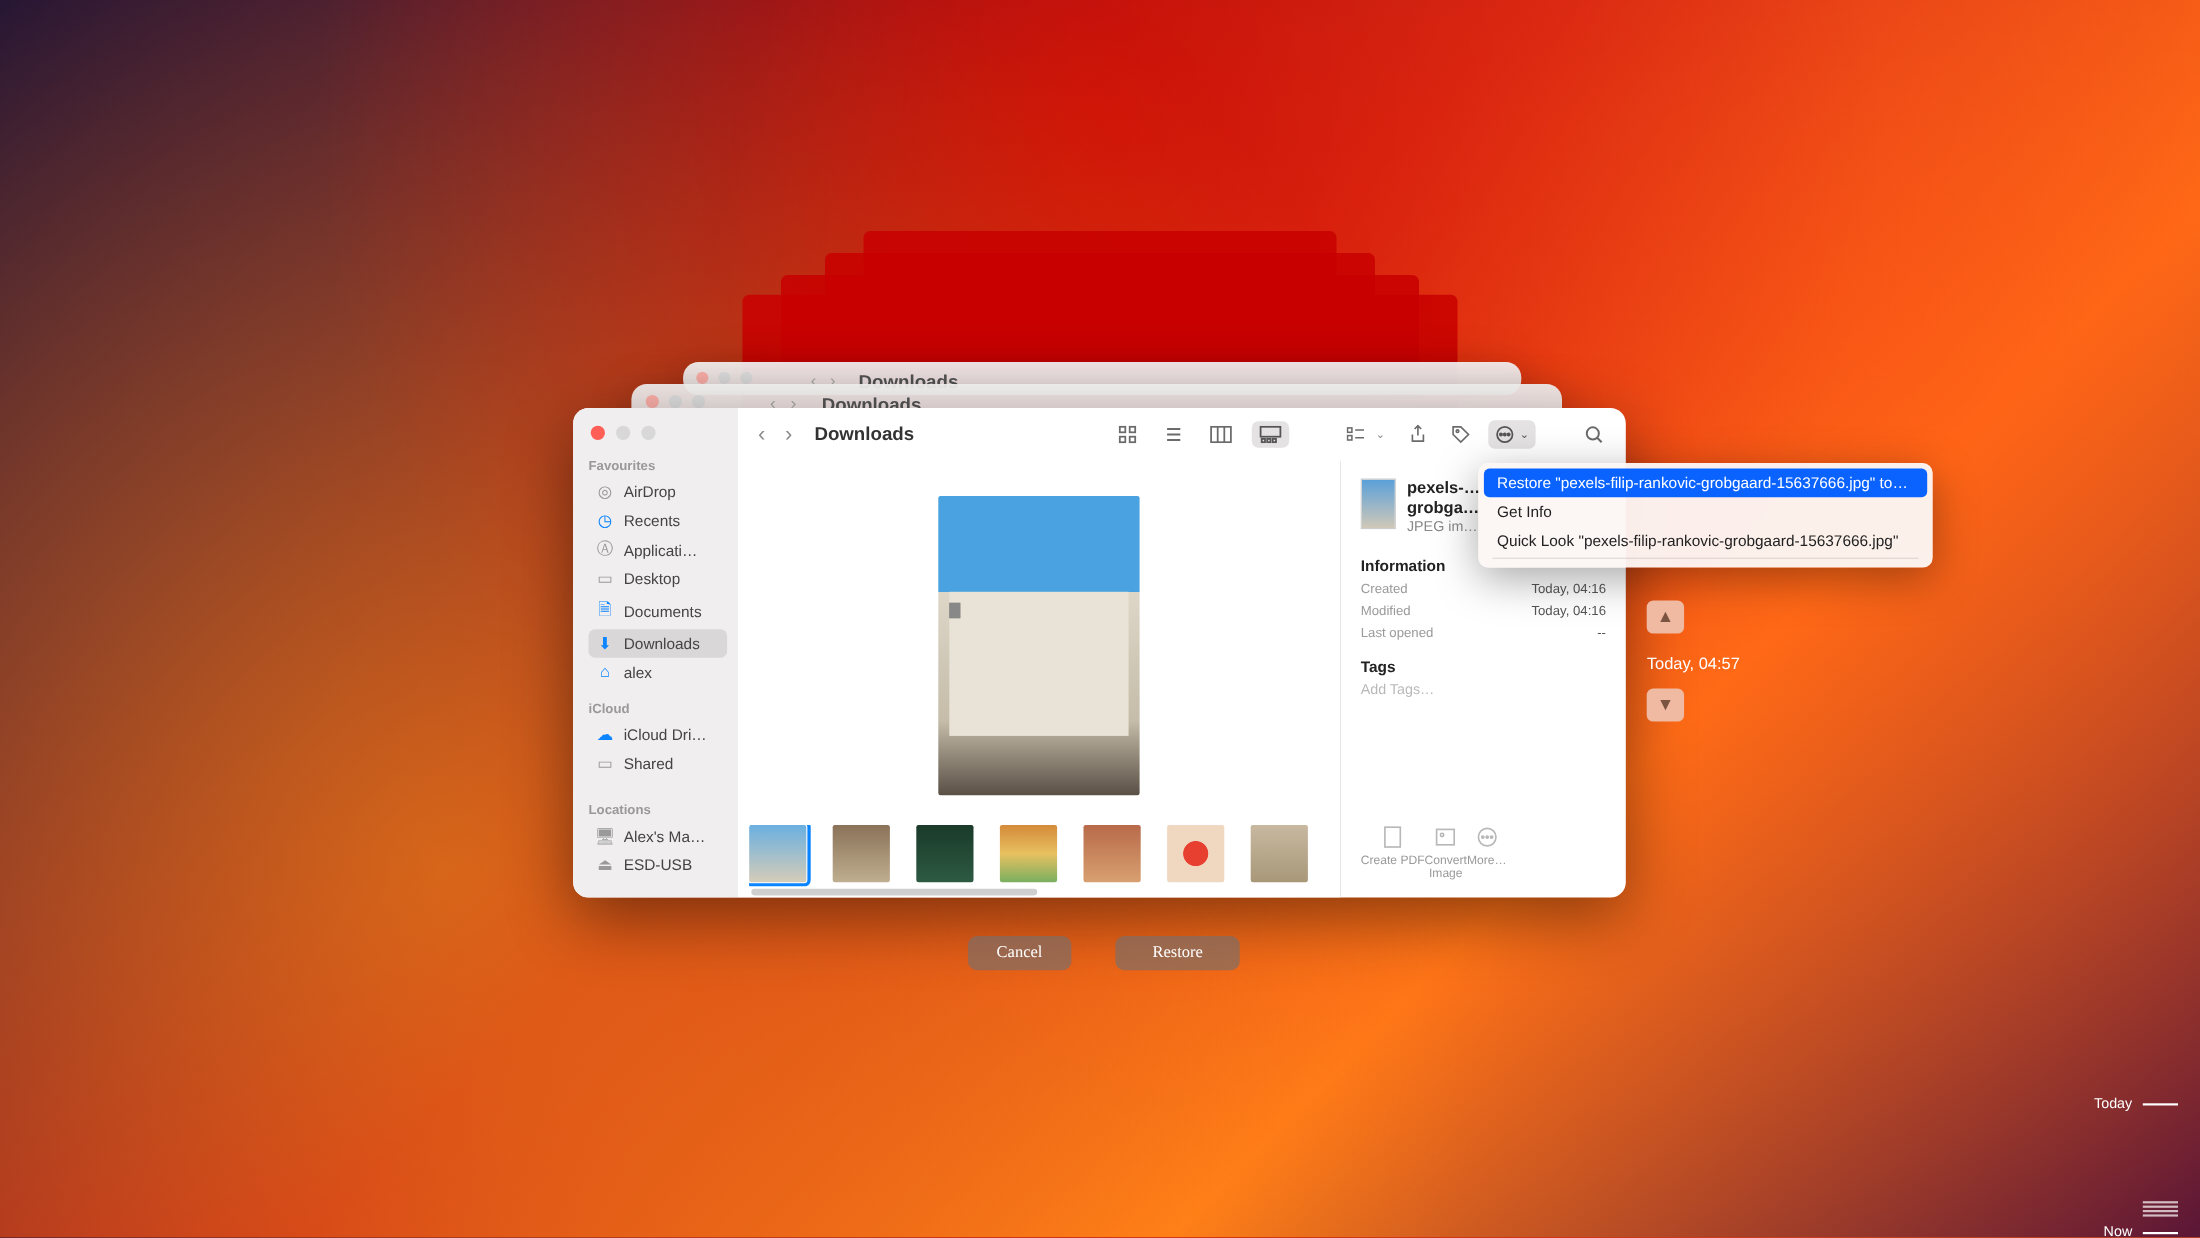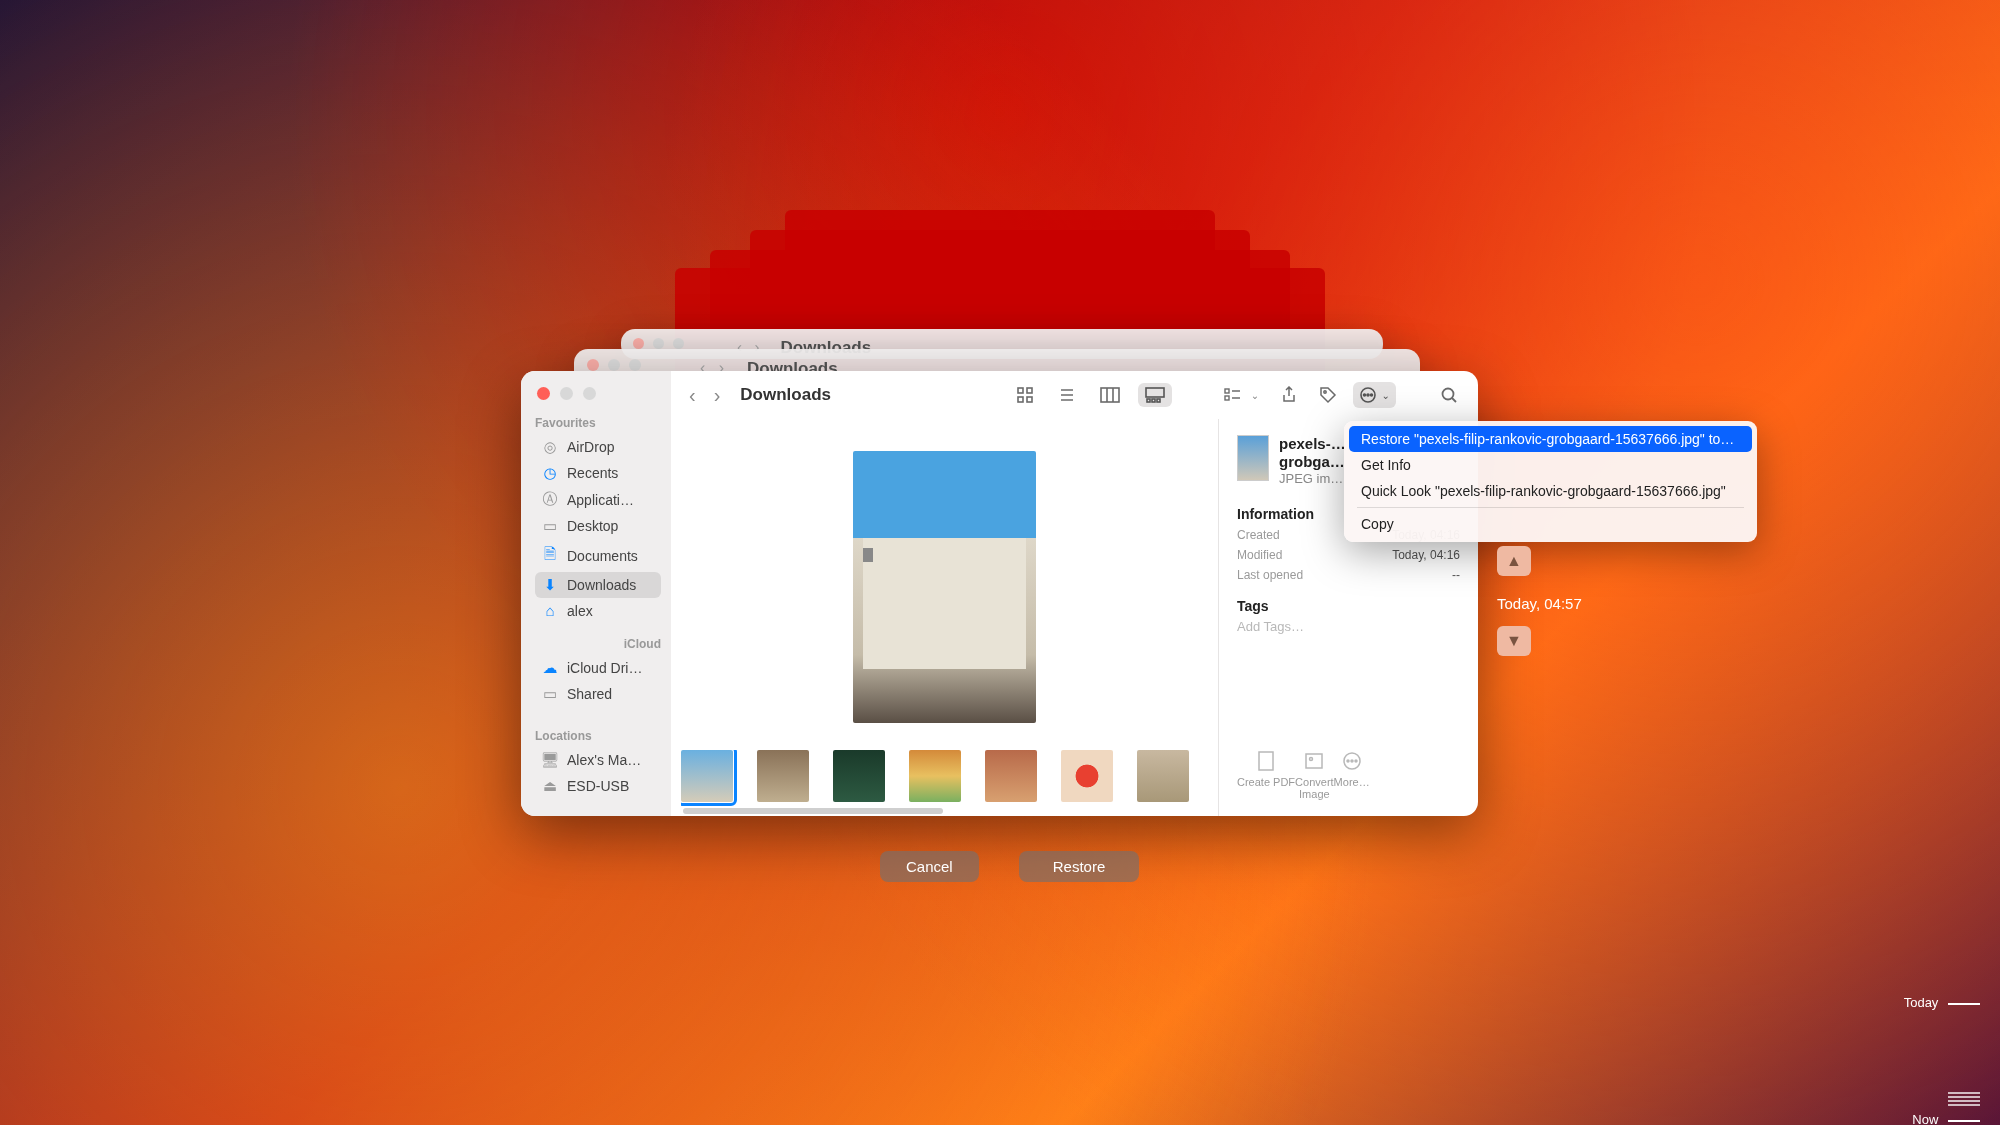--- a/index.html
+++ b/index.html
@@ -70,21 +70,21 @@
 .actions .a svg { display:block; margin:0 auto 4px; }
 
 
 .ctx { position:absolute; left:1344px; top:421px; width:413px; background:rgba(252,246,245,0.96); border-radius:9px; box-shadow:0 10px 40px rgba(0,0,0,0.35); padding:5px; font-size:14px; color:#222; }
 .ctx-item { padding:5px 12px; border-radius:5px; white-space:nowrap; overflow:hidden; text-overflow:ellipsis; }
 .ctx-item.hi { background:#0a63ff; color:#fff; }
 .ctx-sep { height:1px; background:rgba(0,0,0,0.12); margin:3px 8px; }
 
 
 .tm-btns { position:absolute; left:880px; top:851px; display:flex; gap:40px; }
-.tm-btn { padding:7px 26px; border-radius:8px; background:rgba(120,110,108,0.65); color:#fff; font-size:15px; }
+.tm-btn { padding:7px 26px; border-radius:8px; background:rgba(120,110,108,0.65); color:#fff; font-size:15px;font-family:Liberation Serif, serif; }
 .tm-btn.restore { padding:7px 34px; }
 
 .tm-nav { position:absolute; left:1497px; top:546px; display:flex; flex-direction:column; gap:50px; }
 .tm-arrow { width:34px; height:30px; background:#efb9a2; border-radius:6px; display:flex; align-items:center; justify-content:center; color:#7a5440; font-size:16px; }
 .tm-time { position:absolute; left:1497px; top:595px; color:#fff; font-size:15px; }
 
 .timeline { position:absolute; right:20px; top:995px; color:#fff; font-size:13px; text-align:right; }
 .timeline .lab { margin-bottom:82px; }
 .timeline .tick { width:32px; height:2px; background:#fff; margin:2px 0 2px auto; opacity:.7; }
 </style>
@@ -147,21 +147,21 @@
       </div>
     <div class="side-item sel">
         <span class="ic">⬇</span>
         <span class="side-text">Downloads</span>
       </div>
     <div class="side-item">
         <span class="ic">⌂</span>
         <span class="side-text">alex</span>
       </div>
 
-    <div class="side-head" style="margin-top:14px;text-align:right;">iCloud</div>
+    <div class="side-head" style="margin-top:14px;">iCloud</div>
     <div class="side-item">
         <span class="ic">☁</span>
         <span class="side-text">iCloud Dri…</span>
       </div>
     <div class="side-item gray">
         <span class="ic">▭</span>
         <span class="side-text">Shared</span>
       </div>
 
     <div class="side-head" style="margin-top:22px;">Locations</div>
@@ -306,21 +306,20 @@
       </div>
     </div>
   </div>
 </div>
 
 <div class="ctx">
   <div class="ctx-item hi">Restore "pexels-filip-rankovic-grobgaard-15637666.jpg" to…</div>
   <div class="ctx-item">Get Info</div>
   <div class="ctx-item">Quick Look "pexels-filip-rankovic-grobgaard-15637666.jpg"</div>
   <div class="ctx-sep"></div>
-  <div class="ctx-item">Copy</div>
 </div>
 
 <div class="tm-btns">
   <div class="tm-btn">Cancel</div>
   <div class="tm-btn restore">Restore</div>
 </div>
 
 <div class="tm-nav">
   <div class="tm-arrow">▲</div>
   <div class="tm-arrow">▼</div>

